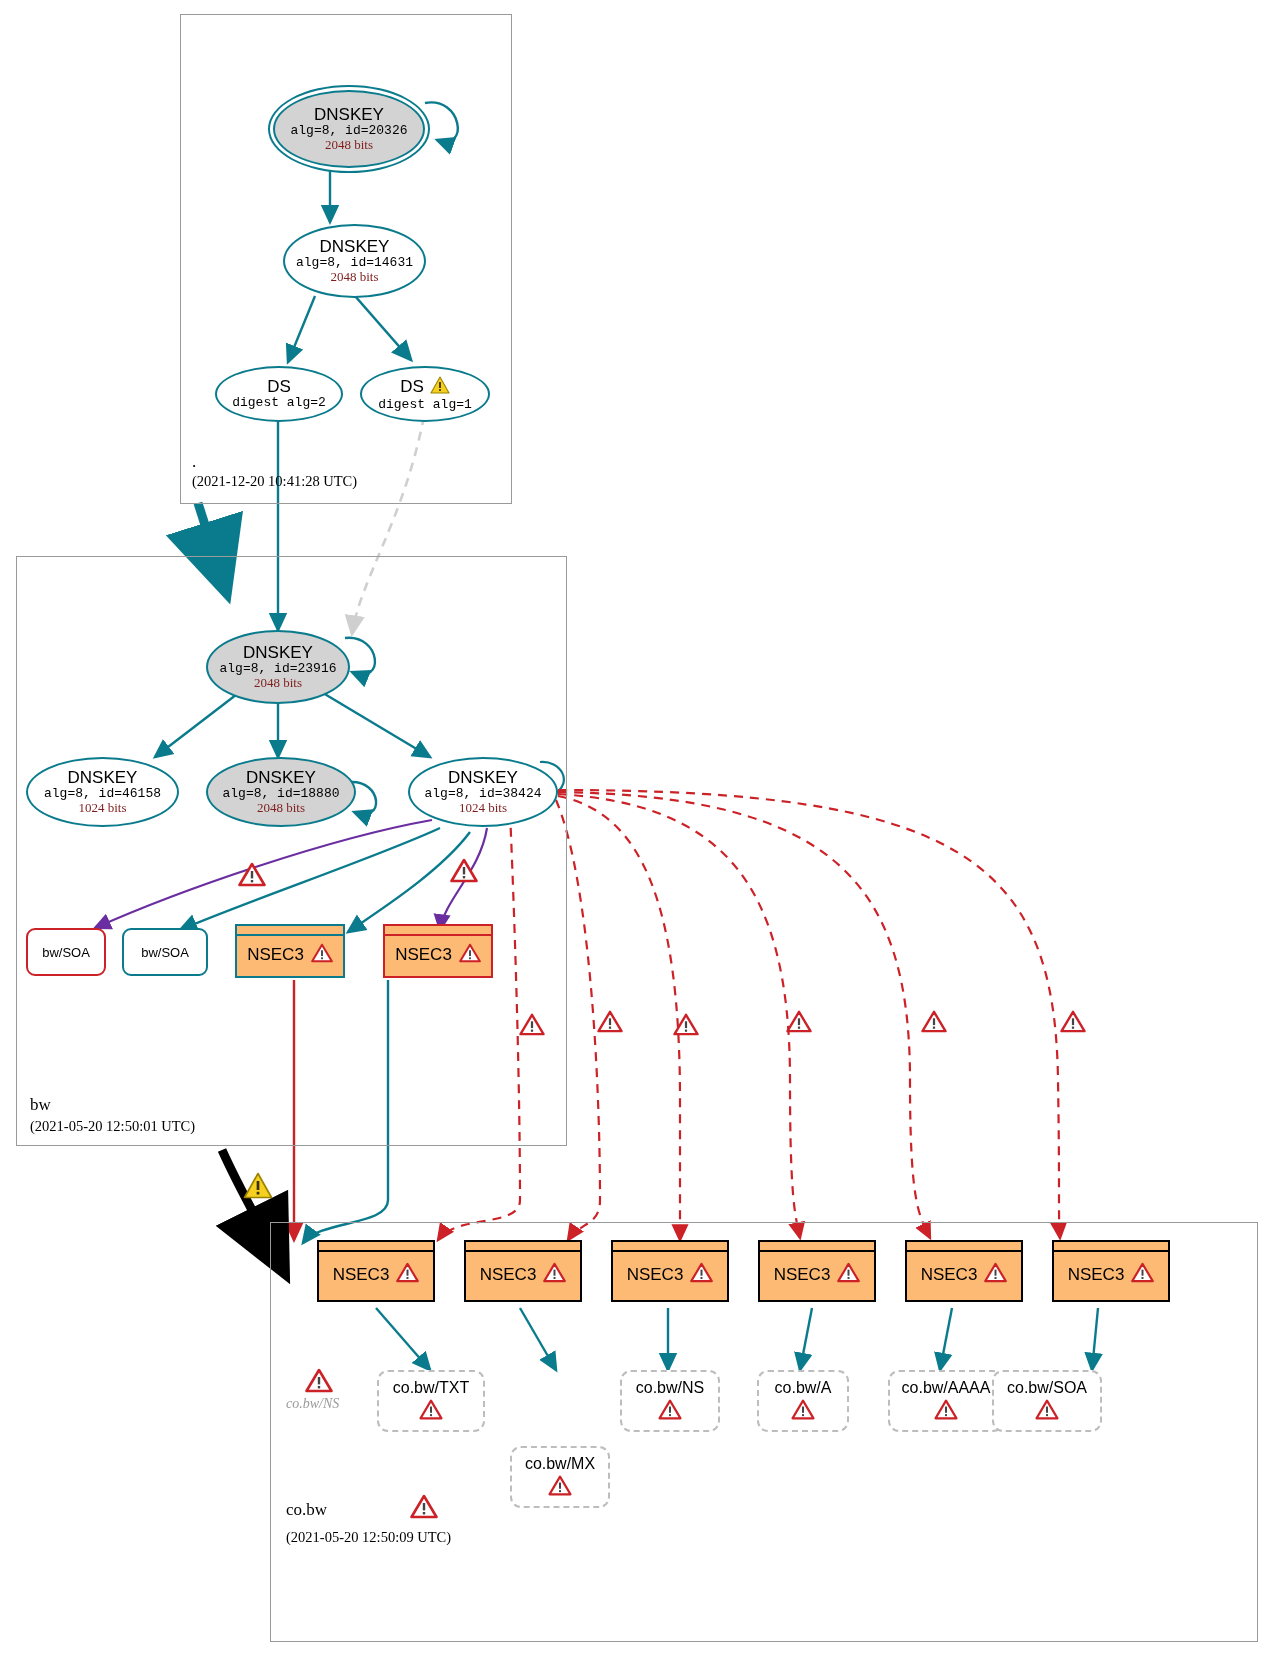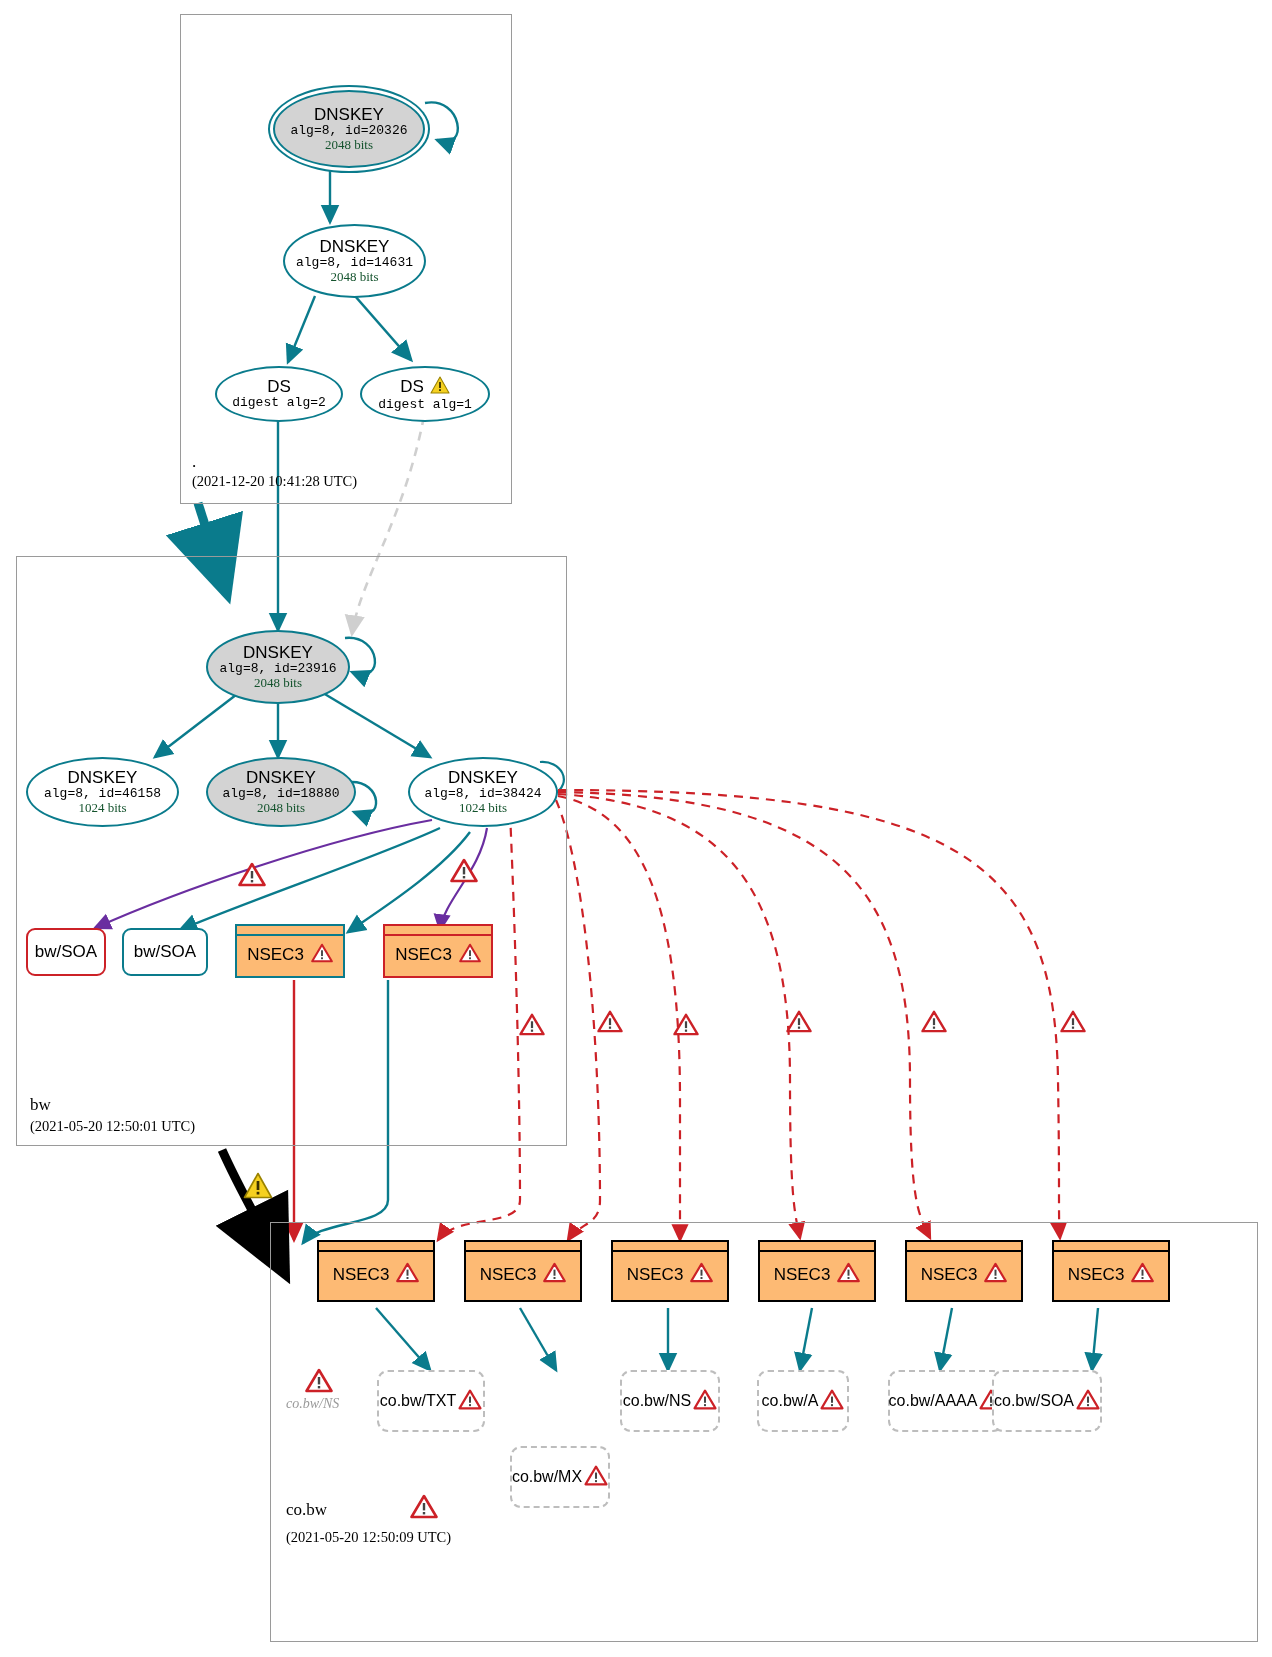--- a/index.html
+++ b/index.html
@@ -12,43 +12,43 @@
   .zonetime{position:absolute;font-family:"Liberation Serif",serif;font-size:14.5px;color:#000;white-space:nowrap;}
 
   
   .ell{position:absolute;box-sizing:border-box;border:2px solid #0a7b8c;border-radius:50%;
        background:#ffffff;display:flex;flex-direction:column;align-items:center;justify-content:center;
        text-align:center;line-height:1.06;}
   .ell.grey{background:#d3d3d3;}
   .ell.dbl{box-shadow:0 0 0 3px #ffffff, 0 0 0 5px #0a7b8c;}
   .ell .t1{font-family:"Liberation Sans",sans-serif;font-size:17px;color:#000;}
   .ell .t2{font-family:Liberation Mono, monospace;font-size:13px;color:#000000;}
-  .ell .t3{font-family:"Liberation Serif",serif;font-size:13px;color:#14532d;text-align:right;}
+  .ell .t3{font-family:"Liberation Serif",serif;font-size:13px;color:#7f1d1d;text-align:right;}
   .ell .dsrow{display:flex;align-items:center;gap:6px;}
 
   
   .rrset{position:absolute;box-sizing:border-box;border:2px solid #0a7b8c;border-radius:9px;
          background:#fff;display:flex;align-items:center;justify-content:center;
-         font-family:"Liberation Sans",sans-serif;font-size:17px;color:#000;}
+         font-family:"Liberation Sans",sans-serif;font-size:13px;color:#000;}
   .rrset.bad{border-color:#cc2127;}
 
   
   .nsec{position:absolute;box-sizing:border-box;background:#fdba74;display:flex;align-items:center;
         justify-content:center;gap:7px;font-family:"Liberation Sans",sans-serif;font-size:17px;color:#000;}
   .nsec .cap{position:absolute;left:0;top:0;width:100%;height:10px;box-sizing:border-box;
              border-bottom:2px solid currentColor;}
   .nsec.teal{border:2px solid #0a7b8c;color:#0a7b8c;}
   .nsec.red{border:2px solid #cc2127;color:#cc2127;}
   .nsec.black{border:2px solid #000;color:#000;}
   .nsec .lbl{color:#000;position:relative;top:4px;}
   .nsec .wrn{position:relative;top:4px;}
 
   
   .dashnode{position:absolute;box-sizing:border-box;border:2px dashed #bdbdbd;border-radius:11px;
-            background:#fff;display:flex;flex-direction:row;align-items:center;justify-content:center;gap:2px;
+            background:#fff;display:flex;flex-direction:column;align-items:center;justify-content:center;gap:2px;
             font-family:"Liberation Sans",sans-serif;font-size:16px;color:#000;}
 
   
   .wtri{display:inline-block;position:relative;}
   .wtri.std{position:absolute;}
   .glabel{position:absolute;font-family:"Liberation Serif",serif;font-style:italic;font-size:14px;color:#9a9a9a;white-space:nowrap;}
 </style>
 </head>
 <body>
 

